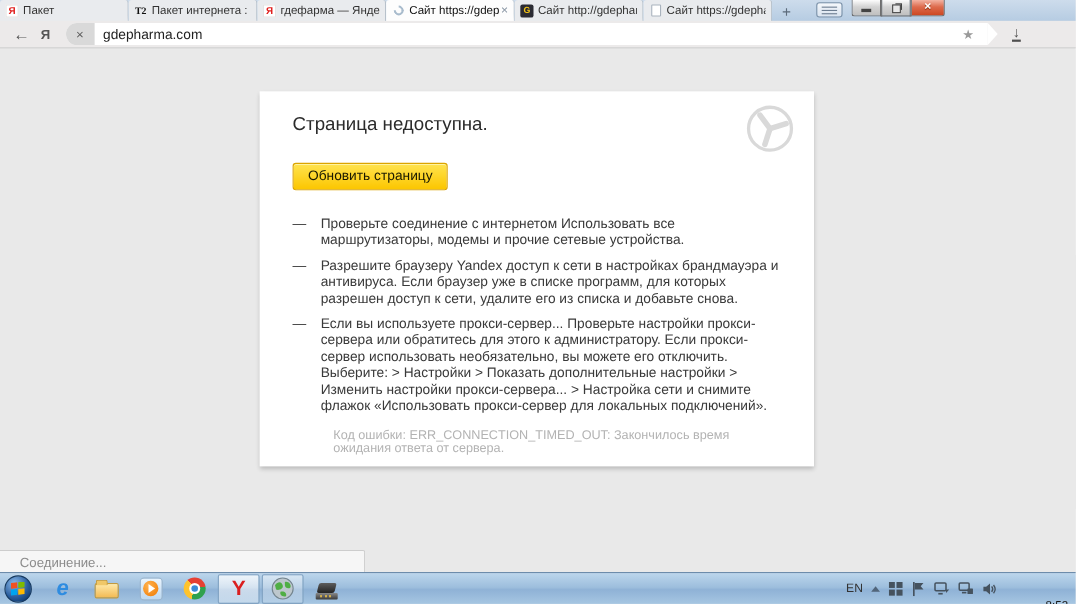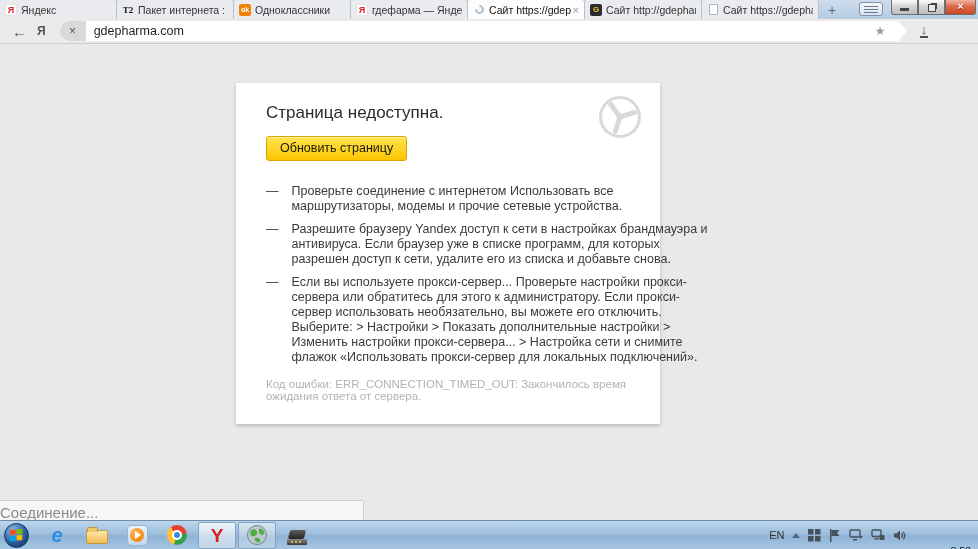--- a/index.html
+++ b/index.html
@@ -53,37 +53,37 @@
     border-left:9px solid #fff; border-top:10px solid transparent; border-bottom:10px solid transparent; }
   .stopbubble { width:26px; height:20px; background:#d9d9d9; border-radius:10px 0 0 10px;
     display:flex; align-items:center; justify-content:center; color:#5a5a5a; font-size:12px; }
   .url { font-size:12.5px; color:#1f1f1f; margin-left:8px; flex:1; }
   .star { color:#9a9a9a; font-size:12px; margin-right:12px; }
   .download { margin:0 12px 0 22px; color:#4f4f4f; font-size:13px; font-weight:bold;
     border-bottom:2px solid #4f4f4f; line-height:12px; padding:0 1px; }
 
   
   .content { position:absolute; top:45px; left:0; right:0; bottom:29px; background:#e9e9e9; }
-  .card { position:absolute; left:236px; top:38px; width:424px; height:341px; background:#fff;
+  .card { position:absolute; left:236px; top:38px; width:504px; height:341px; background:#fff;
     box-shadow:0 2px 4px rgba(0,0,0,.2); padding:20px 22px 0 30px; }
   .err-title { font-size:17px; color:#2b2b2b; }
   .err-logo { position:absolute; top:12px; right:18px; }
   .err-msg { margin-top:17px; width:390px; font-size:12.5px; line-height:1.35; color:#333; }
   .err-msg b { color:#222; }
-  .reload { display:inline-block; margin-top:13px; padding:4px 13px 5px;
+  .reload { display:inline-block; margin-top:25px; padding:4px 13px 5px;
     background:linear-gradient(#ffe34f,#fcc600); border:1px solid #dca400; border-radius:3px;
     font-size:12.5px; color:#1a1a00; box-shadow:inset 0 1px 0 #fff3a0; }
   .tips { margin-top:23px; width:452px; }
   .tip { display:flex; gap:13px; margin-bottom:8px; font-size:12.5px; line-height:1.2; color:#3a3a3a; }
   .tip .dash { flex:none; }
-  .err-code { margin-top:13px; font-size:11.5px; color:#b3b3b3; }
-
-  .statusbox { position:absolute; left:0; bottom:29px; width:364px; height:20px; background:#f6f6f6;
+  .err-code { margin-top:13px; font-size:11.5px; color:#b3b3b3;margin-left:37px; }
+
+  .statusbox { position:absolute; left:0; bottom:29px; width:332px; height:20px; background:#f6f6f6;
     border-top:1px solid #cdcdcd; border-right:1px solid #cdcdcd; border-top-right-radius:2px;
-    font-size:15px; color:#8c8c8c; padding:3px 0; }
+    font-size:12px; color:#8c8c8c; padding:3px 18px; }
 
   
   .taskbar { position:absolute; left:0; bottom:0; width:100%; height:29px;
     background:linear-gradient(#bcd6ec,#9dbedd 46%,#8fb2d6 54%,#a6c6e2);
     border-top:1px solid #6d8cab; display:flex; align-items:center; }
   .orb { width:25px; height:25px; margin:0 8px 0 4px; border-radius:50%;
     background:radial-gradient(circle at 35% 28%, #8ab9ea, #2a5d9d 55%, #0b3466 90%);
     border:1px solid #16395f; display:flex; align-items:center; justify-content:center; }
   .ticons { display:flex; align-items:center; height:29px; }
   .tslot { width:40px; height:27px; display:flex; align-items:center; justify-content:center; }
@@ -122,29 +122,25 @@
   .clock { text-align:right; font-size:10.5px; color:#1b1b1b; line-height:1.3; margin-left:4px;margin-top:48px; }
 </style>
 </head>
 <body>
 
 <div class="screen">
 
   <div class="tabbar">
     <div class="tab">
       <span class="fav fav-yandex">Я</span>
-      <span class="lbl">Яндекс</span>
+      <span class="lbl">Пакет</span>
     </div>
     <div class="tab">
       <span class="fav fav-tele2">Т2</span>
       <span class="lbl">Пакет интернета : Кр</span>
-    </div>
-    <div class="tab">
-      <span class="fav fav-ok">ok</span>
-      <span class="lbl">Одноклассники</span>
     </div>
     <div class="tab">
       <span class="fav fav-yandex">Я</span>
       <span class="lbl">гдефарма — Яндекс:</span>
     </div>
     <div class="tab active">
       <span class="fav">
           <span class="spinner"></span>
         </span>
       <span class="lbl">Сайт https://gdephar</span>

